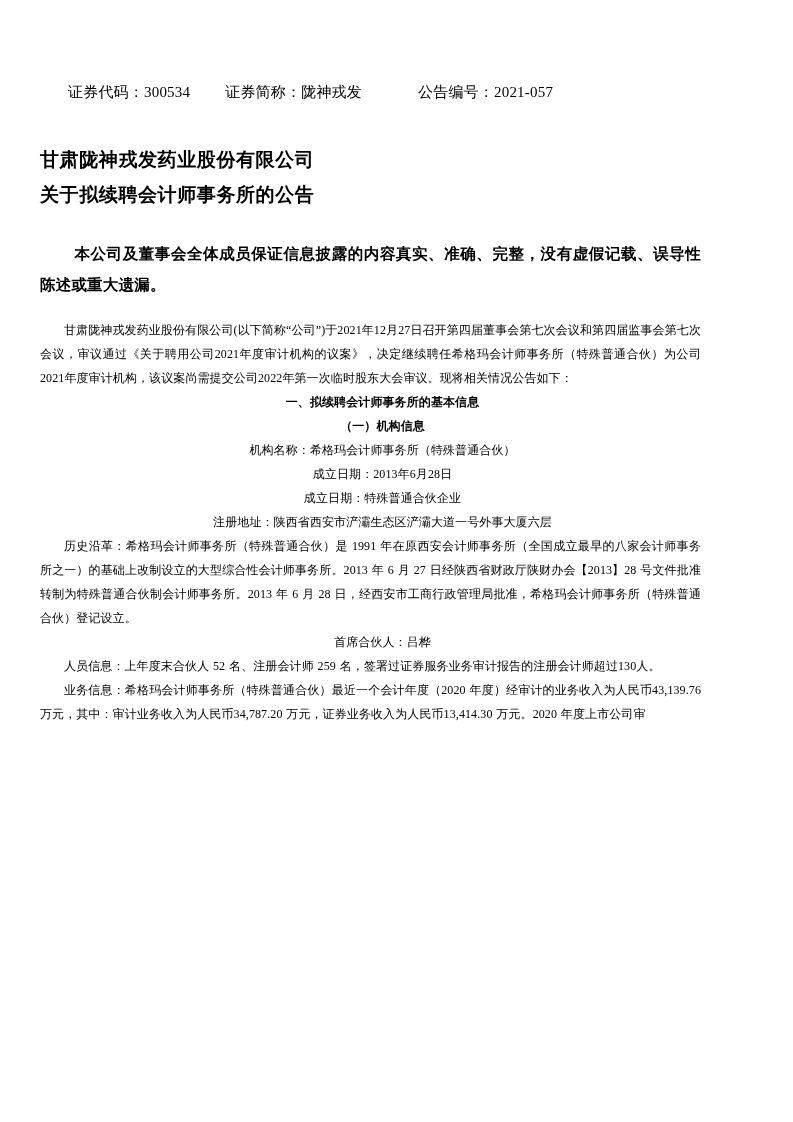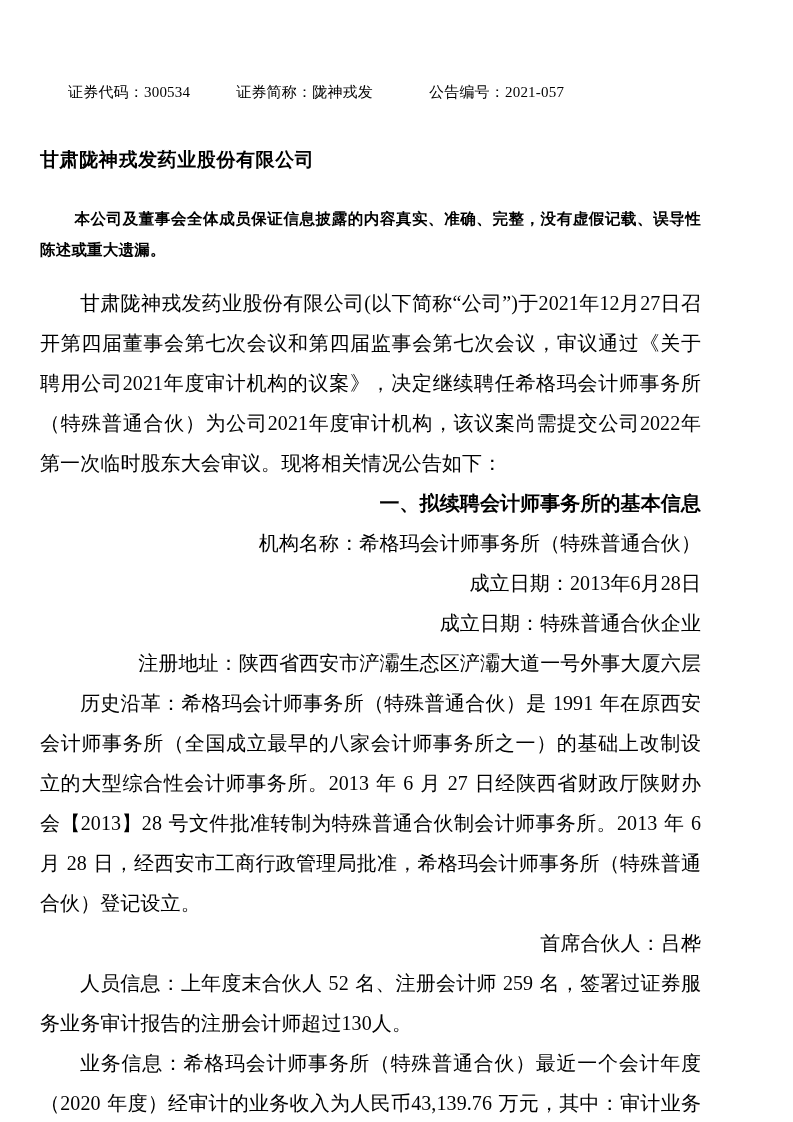--- a/index.html
+++ b/index.html
@@ -27,21 +27,21 @@
     font-size: 15px;
     line-height: 1.6;
     margin-top: 8px;
     margin-bottom: 38px;
     letter-spacing: 0.2px;
   }
   .header-row .cell {
     white-space: nowrap;
   }
   .header-row .cell-code { margin-left: 28px; }
-  .header-row .cell-name { margin-left: 46px; }
+  .header-row .cell-name { margin-left: 35px; }
   .header-row .cell-num  { margin-left: 56px; }
 
   .title-block {
     text-align: left;
     font-weight: bold;
     font-size: 19px;
     line-height: 1.85;
     letter-spacing: 0.6px;
     margin-bottom: 26px;
   }
@@ -57,58 +57,60 @@
     text-justify: inter-ideograph;
     letter-spacing: 0.2px;
     margin-bottom: 18px;
   }
   .lead .indent {
     display: inline-block;
     width: 2.2em;
   }
 
   p.body {
-    font-size: 20px;
+    font-size: 12px;
     line-height: 2.0;
     text-align: justify;
     text-justify: inter-ideograph;
     letter-spacing: 0.1px;
     margin: 0;
     text-indent: 2em;
   }
   p.body.bold {
     font-weight: bold;
   }
   p.body.nojust {
-    text-align: right;
+    text-align: center;
   }
   .spread {
     
     word-spacing: 0.06em;
   }
 </style>
 </head>
 <body>
 
 <div class="page">
 
   <div class="header-row">
     <span class="cell cell-code">证券代码：300534</span>
     <span class="cell cell-name">证券简称：陇神戎发</span>
     <span class="cell cell-num">公告编号：2021-057</span>
   </div>
 
   <div class="title-block">
     <span class="title-line">甘肃陇神戎发药业股份有限公司</span>
+    <span class="title-line">关于拟续聘会计师事务所的公告</span>
   </div>
 
   <div class="lead"><span class="indent"></span><span>本公司及董事会全体成员保证信息披露的内容真实、准确、完整，没有虚假记载、误导性陈述或重大遗漏。</span></div>
 
   <p class="body spread">甘肃陇神戎发药业股份有限公司(以下简称“公司”)于2021年12月27日召开第四届董事会第七次会议和第四届监事会第七次会议，审议通过《关于聘用公司2021年度审计机构的议案》，决定继续聘任希格玛会计师事务所（特殊普通合伙）为公司2021年度审计机构，该议案尚需提交公司2022年第一次临时股东大会审议。现将相关情况公告如下：</p>
   <p class="body bold nojust">一、拟续聘会计师事务所的基本信息</p>
+  <p class="body bold nojust">（一）机构信息</p>
   <p class="body nojust">机构名称：希格玛会计师事务所（特殊普通合伙）</p>
   <p class="body nojust">成立日期：2013年6月28日</p>
   <p class="body nojust">成立日期：特殊普通合伙企业</p>
   <p class="body nojust">注册地址：陕西省西安市浐灞生态区浐灞大道一号外事大厦六层</p>
   <p class="body spread">历史沿革：希格玛会计师事务所（特殊普通合伙）是 1991 年在原西安会计师事务所（全国成立最早的八家会计师事务所之一）的基础上改制设立的大型综合性会计师事务所。2013 年 6 月 27 日经陕西省财政厅陕财办会【2013】28 号文件批准转制为特殊普通合伙制会计师事务所。2013 年 6 月 28 日，经西安市工商行政管理局批准，希格玛会计师事务所（特殊普通合伙）登记设立。</p>
   <p class="body nojust">首席合伙人：吕桦</p>
   <p class="body spread">人员信息：上年度末合伙人 52 名、注册会计师 259 名，签署过证券服务业务审计报告的注册会计师超过130人。</p>
   <p class="body spread">业务信息：希格玛会计师事务所（特殊普通合伙）最近一个会计年度（2020 年度）经审计的业务收入为人民币43,139.76 万元，其中：审计业务收入为人民币34,787.20 万元，证券业务收入为人民币13,414.30 万元。2020 年度上市公司审</p>
 
 </div>

